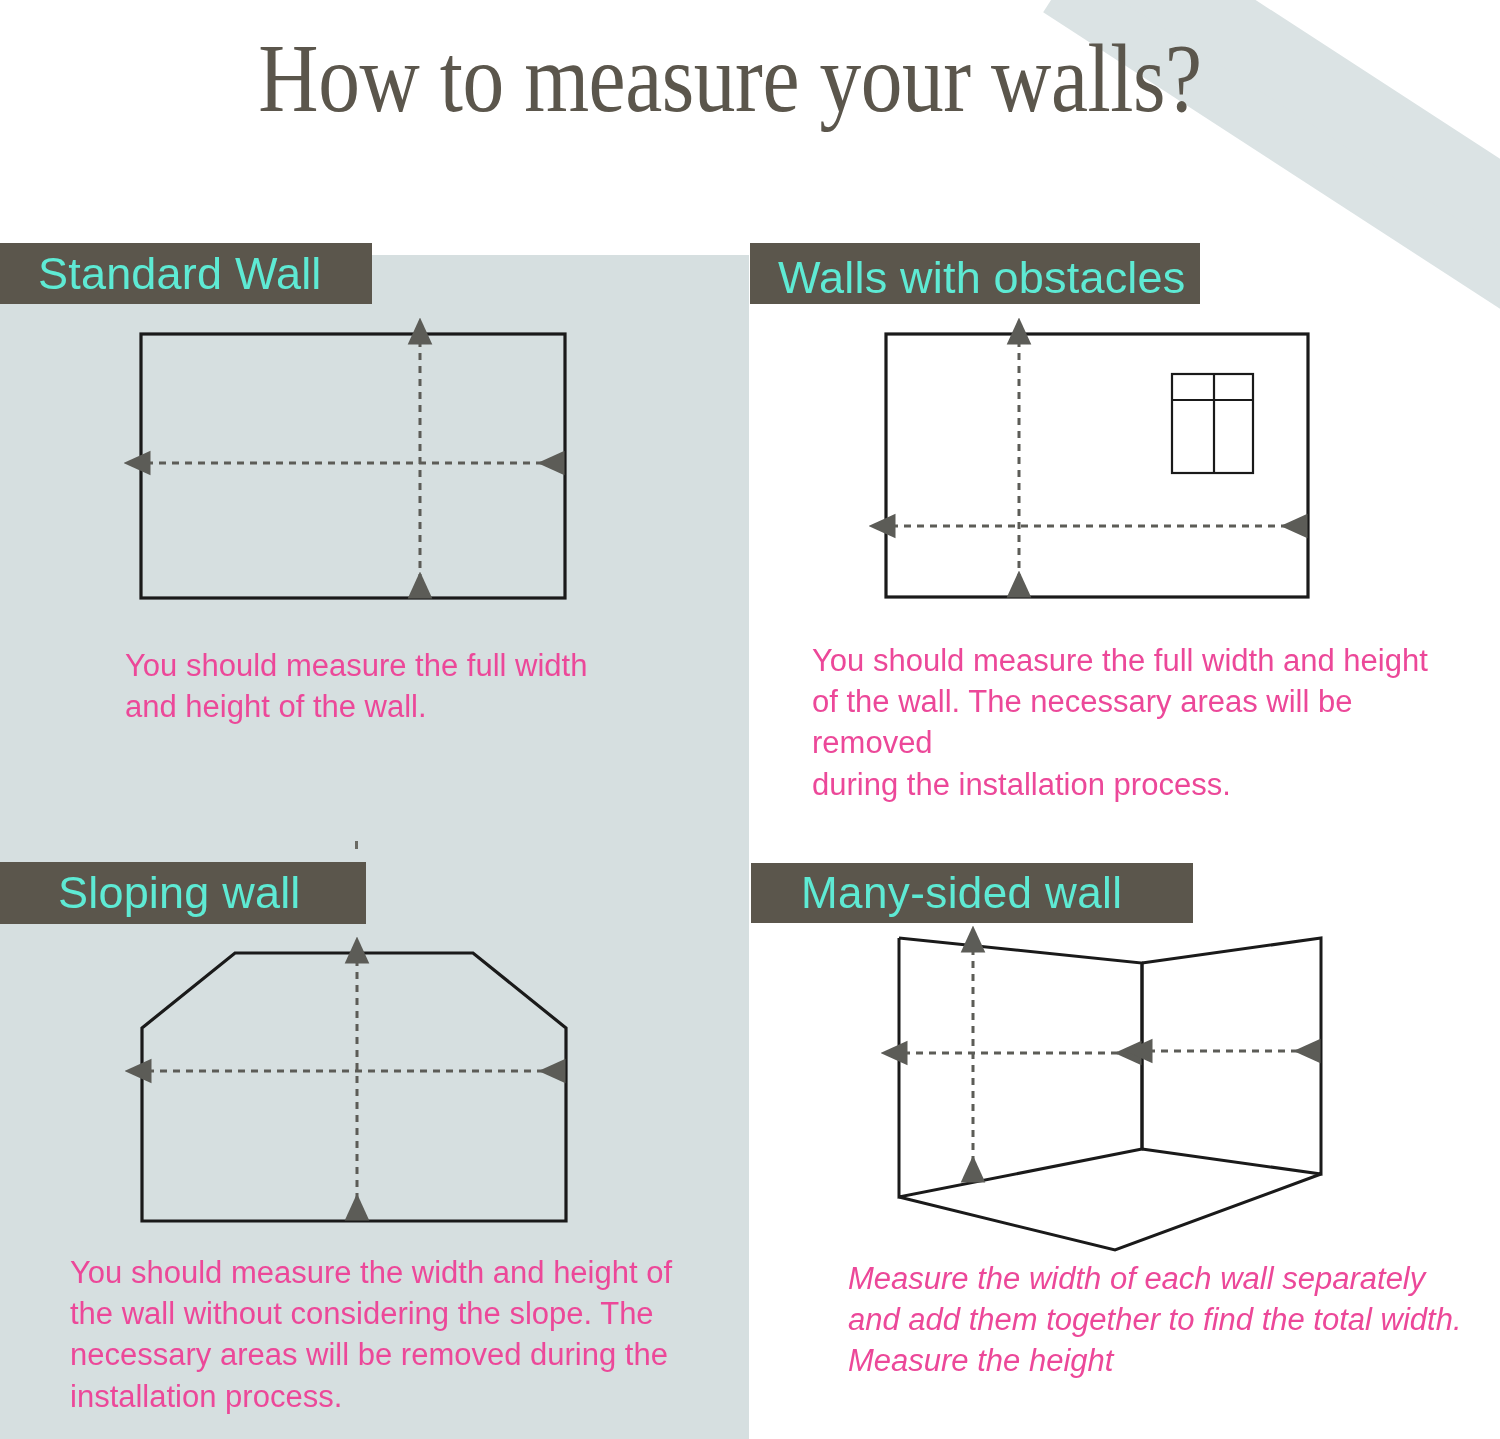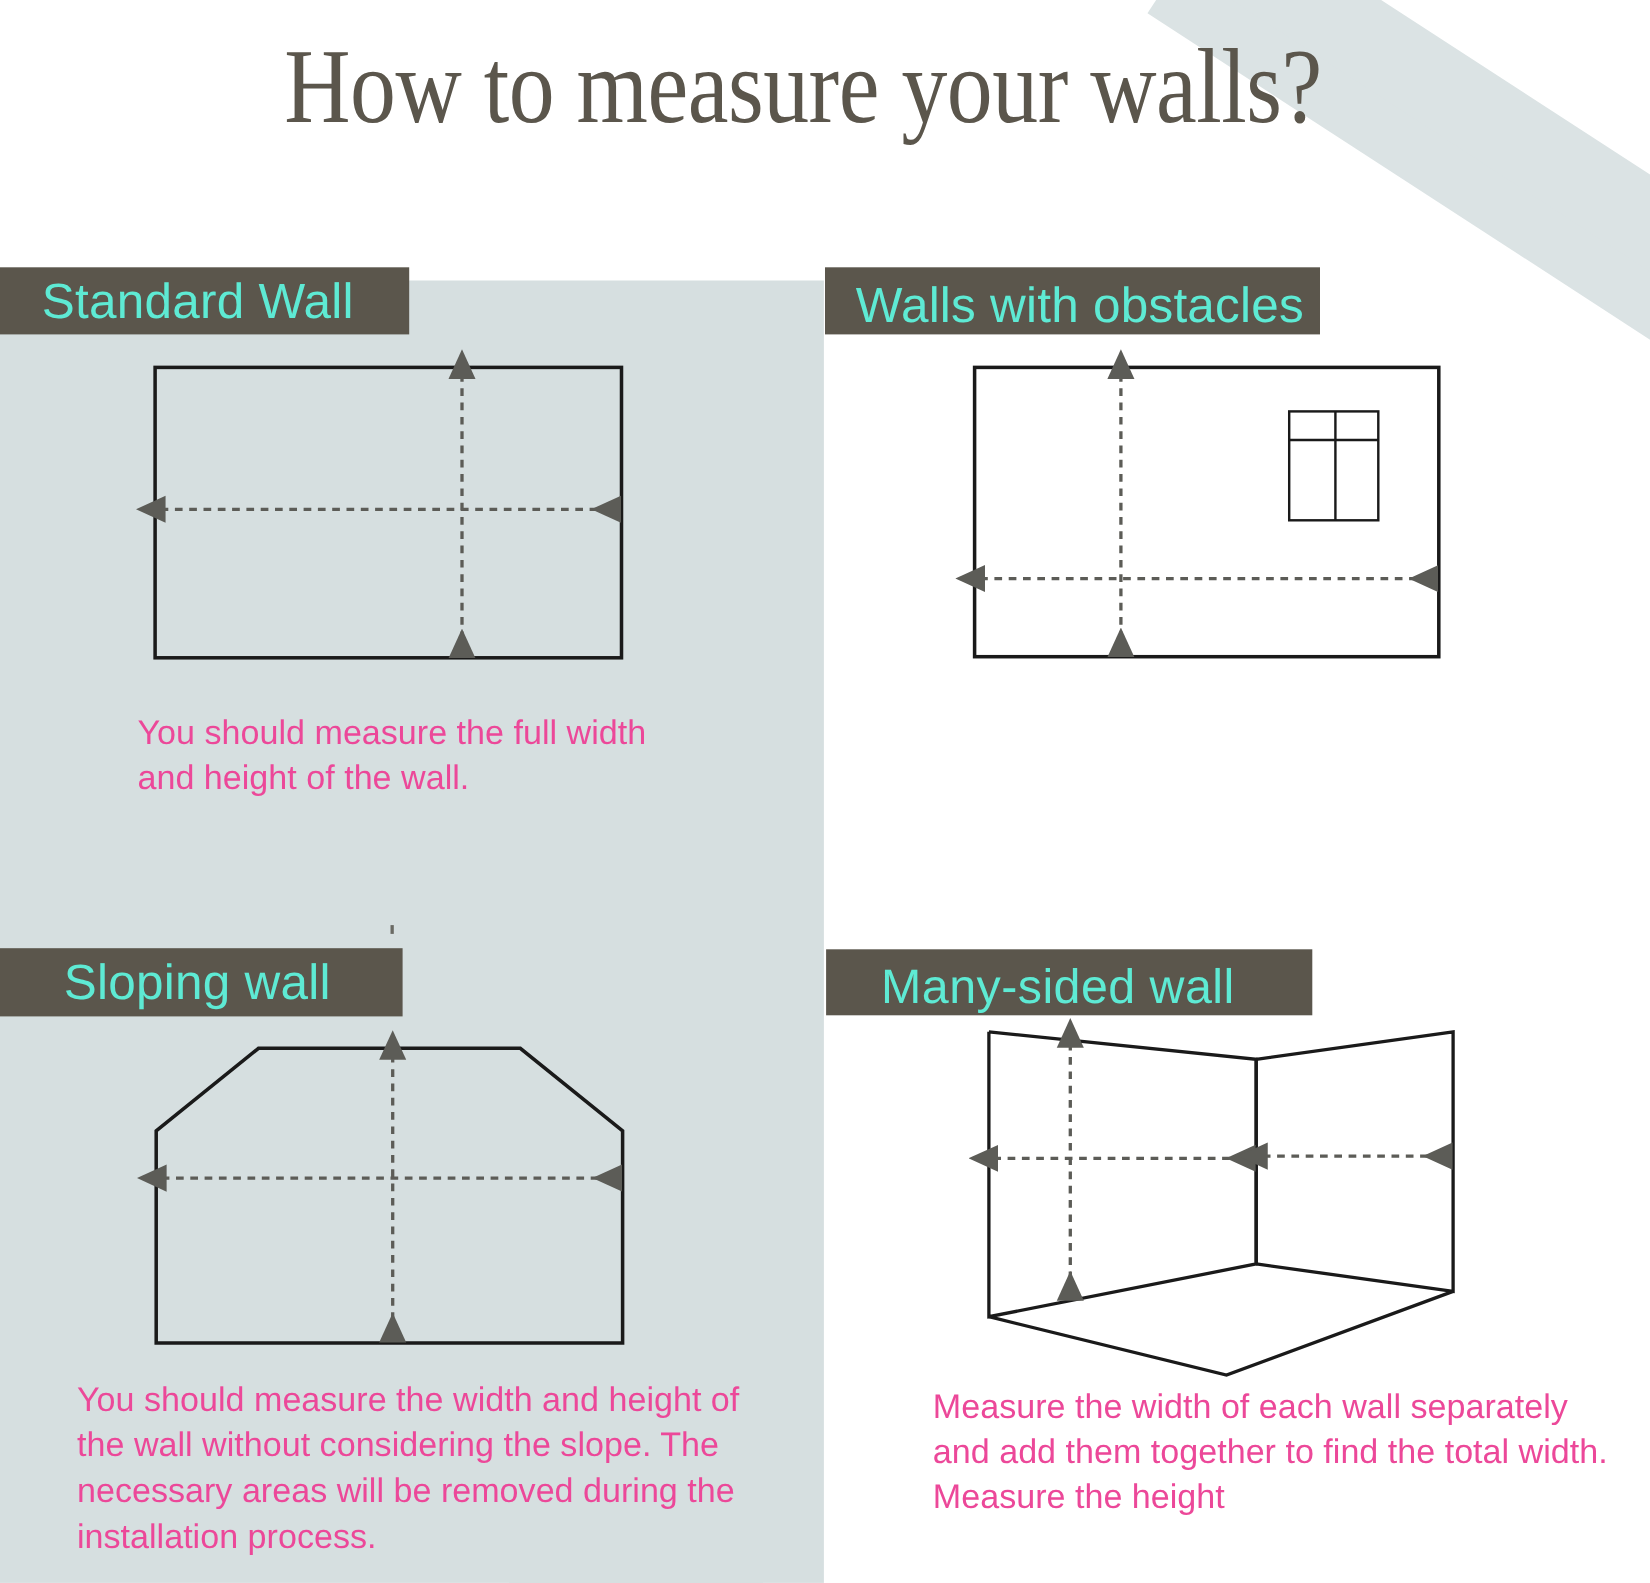--- a/index.html
+++ b/index.html
@@ -69,36 +69,36 @@
 
   #bar-standard{ left:0px;  top:243px; width:372px;  height:61px; padding-left:38px; }
   #bar-standard span{font-size:45px;letter-spacing:.2px;}
 
   #bar-obstacles{ left:750px; top:243px; width:450px; height:61px; padding-left:28px;align-items:flex-end; }
   #bar-obstacles span{font-size:45px;letter-spacing:.2px;}
 
   #bar-sloping{ left:0px;  top:862px; width:366px; height:62px; padding-left:58px; }
   #bar-sloping span{font-size:45px;letter-spacing:.2px;}
 
-  #bar-manysided{ left:751px; top:863px; width:442px; height:60px; padding-left:50px;align-items:flex-end; }
+  #bar-manysided{ left:751px; top:863px; width:442px; height:60px; padding-left:50px; }
   #bar-manysided span{font-size:44px;letter-spacing:.4px;}
 
   
   .caption{
     position:absolute;
     color:#ec4899;
     font-size:31px;
     line-height:1.33;
     z-index:4;
     white-space:pre-line;
   }
   #cap-standard { left:125px; top:645px;  width:540px; }
   #cap-obstacles{ left:812px; top:640px;  width:660px; }
   #cap-sloping  { left:70px;  top:1252px; width:620px; }
-  #cap-manysided{ left:848px; top:1258px; width:620px; }
+  #cap-manysided{ left:848px; top:1258px; width:620px;font-style:italic; }
 
   
   .dia{position:absolute;z-index:3;}
   #dia-standard { left:0px; top:0px; }
   #dia-obstacles{ left:0px; top:0px; }
   #dia-sloping  { left:0px; top:0px; }
   #dia-manysided{ left:0px; top:0px; }
 
   .speck{
     position:absolute;
@@ -188,20 +188,23 @@
 
     <line x1="973" y1="948" x2="973" y2="1178" stroke="#5c5c57" stroke-width="3" stroke-dasharray="7,6" marker-start="url(#arrH)" marker-end="url(#arrH)"></line>
 
     <line x1="903" y1="1053" x2="1137" y2="1053" stroke="#5c5c57" stroke-width="3" stroke-dasharray="7,6" marker-start="url(#arrH)" marker-end="url(#arrH)"></line>
 
     <line x1="1148" y1="1051" x2="1316" y2="1051" stroke="#5c5c57" stroke-width="3" stroke-dasharray="7,6" marker-start="url(#arrH)" marker-end="url(#arrH)"></line>
   </svg>
 
   <div class="caption" id="cap-standard">You should measure the full width
  and height of the wall.</div>
+  <div class="caption" id="cap-obstacles">You should measure the full width and height
+of the wall. The necessary areas will be removed
+during the installation process.</div>
   <div class="caption" id="cap-sloping">You should measure the width and height of
 the wall without considering the slope. The
 necessary areas will be removed during the
 installation process.</div>
   <div class="caption" id="cap-manysided">Measure the width of each wall separately
 and add them together to find the total width.
 Measure the height</div>
 
 </div>
 

